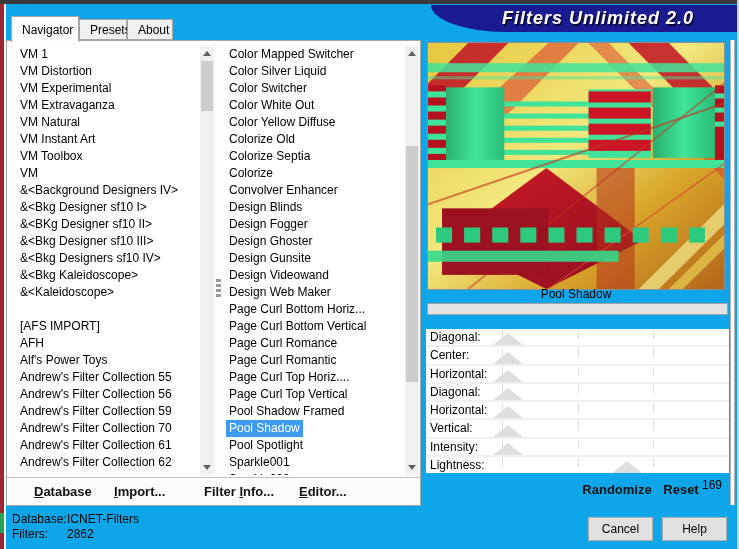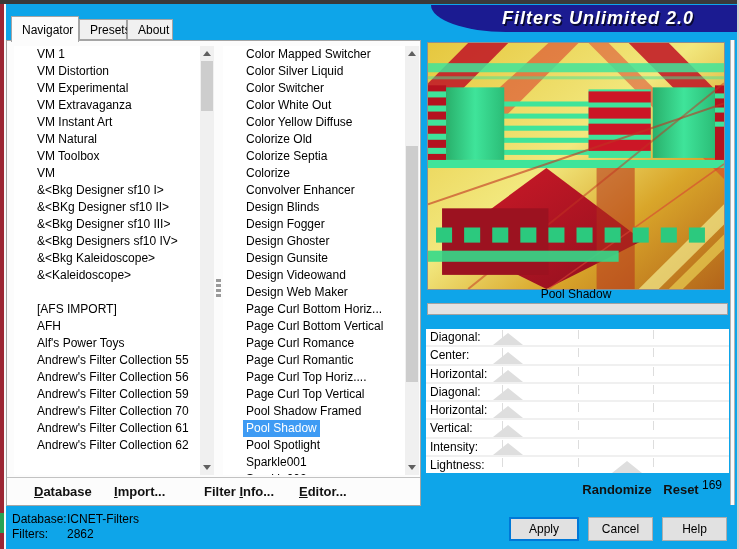--- a/index.html
+++ b/index.html
@@ -22,21 +22,21 @@
   .tab.active{top:0;height:26px;background:#fcfcfc;border-bottom:none;z-index:3;}
   .tab:nth-child(1){left:0;width:68px;}
   .tab:nth-child(2){left:68px;width:48px;}
   .tab:nth-child(3){left:116px;width:46px;}
   
   .pane{position:absolute;left:6px;top:40px;width:413px;height:464px;background:#fcfcfc;border:1px solid #a5a5a5;}
   .list{position:absolute;top:5px;height:429px;background:#fff;overflow:hidden;}
   .cat-list{left:7px;width:186px;}
   .flt-list{left:216px;width:182px;}
   .li{height:17px;line-height:17px;white-space:nowrap;}
-  .litxt{display:inline-block;padding:0 3px;margin-left:20px;height:17px;}
+  .litxt{display:inline-block;padding:0 3px;margin-left:3px;height:17px;}
   .sel-gray{background:#e7e7e7;}
   .sel-blue{background:#3e9bf4;color:#fff;}
   
   .sb{position:absolute;top:5px;width:14px;height:429px;background:#f0f0f0;}
   .sb-cat{left:193px;}
   .sb-flt{left:398px;}
   .sb-btn{position:absolute;left:0;width:14px;height:15px;background:#f0f0f0;display:flex;align-items:center;justify-content:center;}
   .sb-btn.up{top:0;}
   .sb-btn.down{bottom:0;}
   .arr-up{width:0;height:0;border-left:4px solid transparent;border-right:4px solid transparent;border-bottom:5px solid #5f5f5f;}
@@ -100,24 +100,25 @@
       <button class="tab">Presets</button>
       <button class="tab">About</button>
     </div>
 
   <div class="pane">
     <div class="list cat-list">
         <div class="li"><span class="litxt">VM 1</span></div>
         <div class="li"><span class="litxt">VM Distortion</span></div>
         <div class="li"><span class="litxt">VM Experimental</span></div>
         <div class="li"><span class="litxt">VM Extravaganza</span></div>
+        <div class="li"><span class="litxt">VM Natural</span></div>
         <div class="li"><span class="litxt">VM Instant Art</span></div>
-        <div class="li"><span class="litxt">VM Natural</span></div>
         <div class="li"><span class="litxt">VM Toolbox</span></div>
         <div class="li"><span class="litxt">VM</span></div>
+        <div class="li"><span class="litxt">&amp;&lt;Background Designers IV&gt;</span></div>
         <div class="li"><span class="litxt">&amp;&lt;Bkg Designer sf10 I&gt;</span></div>
         <div class="li"><span class="litxt">&amp;&lt;BKg Designer sf10 II&gt;</span></div>
         <div class="li"><span class="litxt">&amp;&lt;Bkg Designer sf10 III&gt;</span></div>
         <div class="li"><span class="litxt">&amp;&lt;Bkg Designers sf10 IV&gt;</span></div>
         <div class="li"><span class="litxt">&amp;&lt;Bkg Kaleidoscope&gt;</span></div>
         <div class="li"><span class="litxt">&amp;&lt;Kaleidoscope&gt;</span></div>
         <div class="li"><span class="litxt"></span></div>
         <div class="li"><span class="litxt">[AFS IMPORT]</span></div>
         <div class="li"><span class="litxt">AFH</span></div>
         <div class="li"><span class="litxt">Alf's Power Toys</span></div>
@@ -326,17 +327,16 @@
   <button class="flatbtn rand">Randomize</button>
   <button class="flatbtn rst">Reset</button>
 
   <div class="vsep"></div>
 
   <span class="st" style="left:12px;top:512px">Database:</span>
   <span class="st" style="left:67px;top:512px">ICNET-Filters</span>
   <span class="st" style="left:12px;top:527px">Filters:</span>
   <span class="st" style="left:67px;top:527px">2862</span>
 
-  <button class="btn apply">Apply</button>
   <button class="btn cancel">Cancel</button>
   <button class="btn help">Help</button>
 
 </div>
 
 </body></html>

